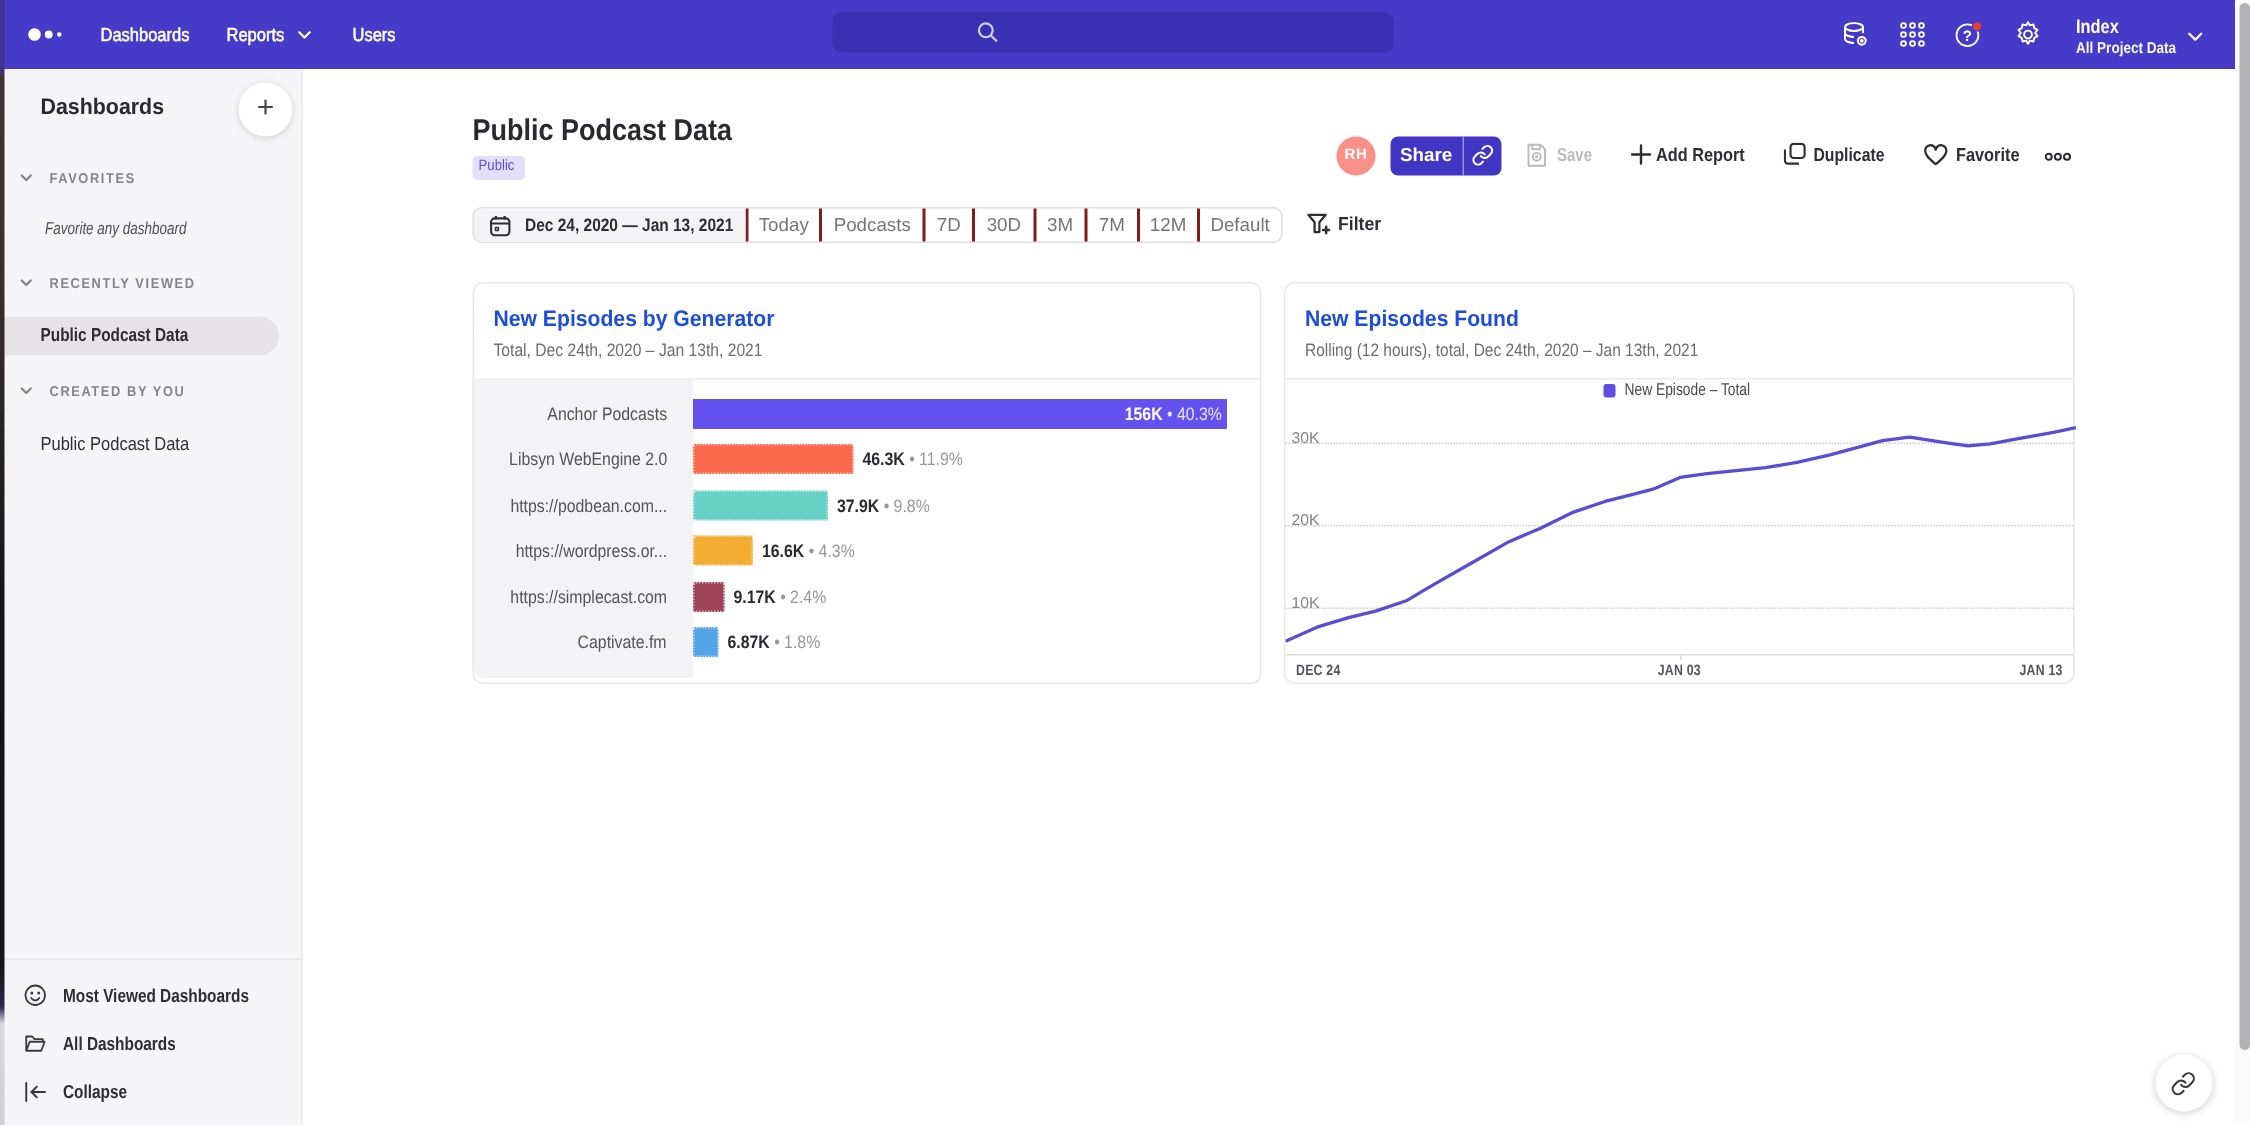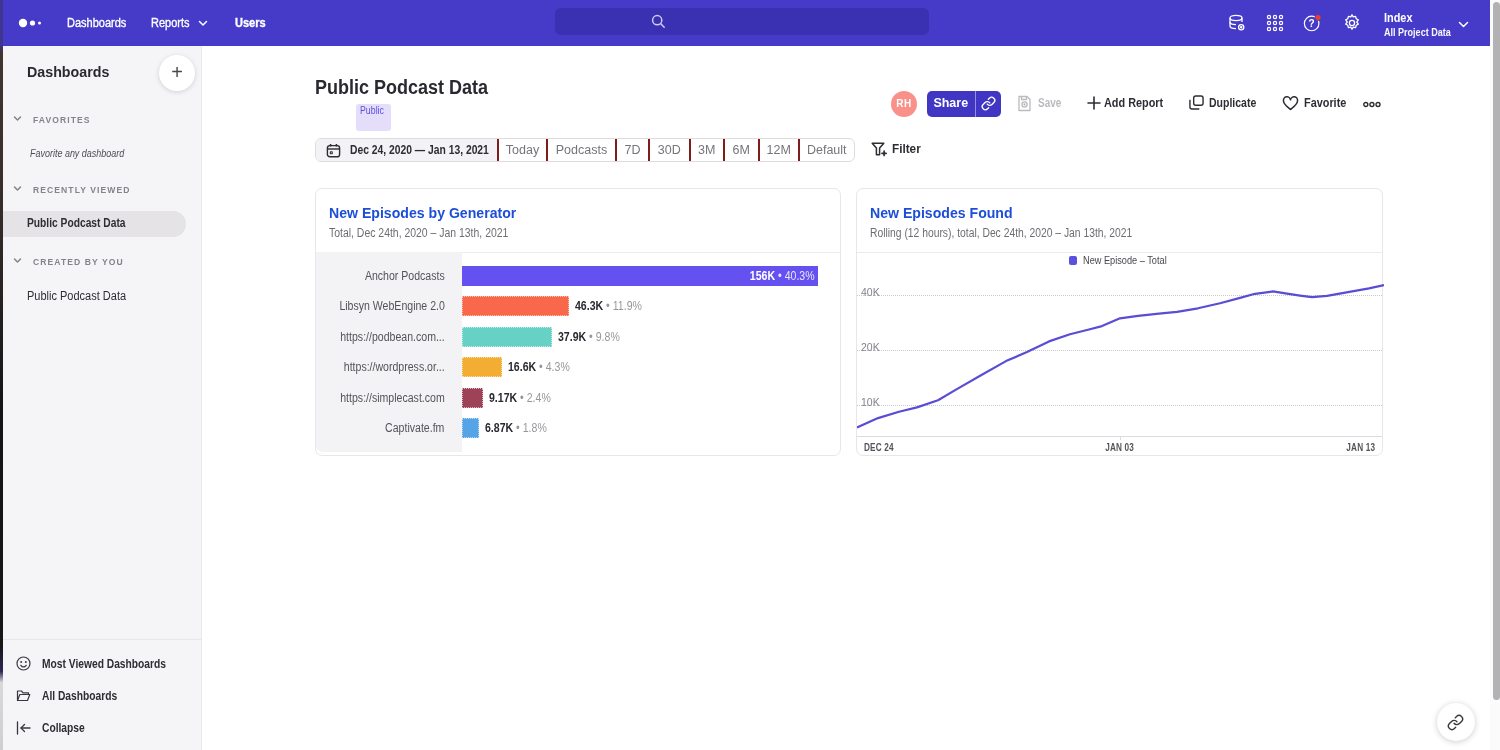--- a/index.html
+++ b/index.html
@@ -56,21 +56,21 @@
   <svg class="abs" style="left:16px;top:16px;" width="28" height="14" viewBox="0 0 28 14">
     <circle cx="7" cy="7" r="4.2" fill="#fff"></circle>
     <circle cx="16.5" cy="7" r="2.6" fill="#fff"></circle>
     <circle cx="23.5" cy="7" r="1.5" fill="#fff"></circle>
   </svg>
   <div class="navitem" style="left:67px;"><span class="cxl" style="transform:scaleX(.88);">Dashboards</span></div>
   <div class="navitem" style="left:151px;"><span class="cxl" style="transform:scaleX(.88);">Reports</span></div>
   <svg class="abs" style="left:198px;top:20px;" width="10" height="7" viewBox="0 0 10 7">
       <path d="M1.5 1.5 L5 5 L8.5 1.5" stroke="#fff" stroke-width="1.5" fill="none" stroke-linecap="round" stroke-linejoin="round"></path>
     </svg>
-  <div class="navitem" style="left:235px;font-weight:bold;"><span class="cxl" style="transform:scaleX(.88);">Users</span></div>
+  <div class="navitem" style="left:235px;"><span class="cxl" style="transform:scaleX(.88);">Users</span></div>
 
   <div id="search">
     <svg class="abs" style="left:96px;top:6px;" width="15" height="15" viewBox="0 0 15 15">
         <circle cx="6.2" cy="6.2" r="4.6" stroke="#cfcbf2" stroke-width="1.5" fill="none"></circle>
         <path d="M9.8 9.8 L13.2 13.2" stroke="#cfcbf2" stroke-width="1.5" stroke-linecap="round"></path>
       </svg>
   </div>
 
   <svg class="navicon" style="left:1227px;" viewBox="0 0 20 20" fill="none" stroke="#fff" stroke-width="1.3">
     <ellipse cx="9" cy="5" rx="6" ry="2.6"></ellipse>
@@ -148,21 +148,21 @@
   <svg class="abs" style="left:16px;top:675px;" width="15" height="14" viewBox="0 0 15 14" fill="none" stroke="#3a383e" stroke-width="1.3" stroke-linecap="round">
     <path d="M1.5 1 V13"></path>
     <path d="M14 7 H5"></path>
       <path d="M8.5 3.5 L5 7 L8.5 10.5" stroke-linejoin="round"></path>
   </svg>
   <div class="abs sideitem" style="left:42px;top:675px;font-weight:700;"><span class="cxl" style="transform:scaleX(.82);">Collapse</span></div>
 </div>
 
 <div id="main">
   <div class="abs" style="left:112px;top:30px;font-size:20px;font-weight:700;color:#2b2930;"><span class="cxl" style="transform:scaleX(.9);">Public Podcast Data</span></div>
-  <div class="abs" style="left:112px;top:58px;height:27px;background:#e4defb;color:#5a4ee0;font-size:10px;line-height:14.5px;padding:0 4px;border-radius:3px;margin-left:41px;"><span class="cxl" style="transform:scaleX(.88);">Public</span></div>
+  <div class="abs" style="left:112px;top:58px;height:16px;background:#e4defb;color:#5a4ee0;font-size:10px;line-height:14.5px;padding:0 4px;border-radius:3px;"><span class="cxl" style="transform:scaleX(.88);">Public</span></div>
 
   <div class="abs" style="left:688px;top:45px;width:26px;height:26px;border-radius:50%;background:#f9908a;color:#fff;font-size:10px;font-weight:700;text-align:center;line-height:26px;letter-spacing:.5px;">RH</div>
   <div class="abs" style="left:724px;top:45px;width:74px;height:25.5px;background:#4136c4;border-radius:5px;">
     <div class="abs" style="left:0;top:0;width:48.5px;height:100%;line-height:25.5px;color:#fff;font-size:12.5px;font-weight:700;text-align:center;border-right:1px solid rgba(255,255,255,.45);">Share</div>
     <div class="abs" style="left:48.5px;top:0;width:25.5px;height:100%;display:flex;align-items:center;justify-content:center;">
       <svg width="15" height="15" viewBox="0 0 24 24" fill="none" stroke="#fff" stroke-width="2.2" stroke-linecap="round" stroke-linejoin="round">
         <path d="M10 13a5 5 0 0 0 7.54.54l3-3a5 5 0 0 0-7.07-7.07l-1.72 1.71"></path>
         <path d="M14 11a5 5 0 0 0-7.54-.54l-3 3a5 5 0 0 0 7.07 7.07l1.71-1.71"></path>
       </svg>
     </div>
@@ -204,21 +204,21 @@
         <rect x="3.8" y="8.2" width="3" height="3" rx="0.8" fill="#2f2d33" stroke="none"></rect>
         <circle cx="5.3" cy="9.7" r="0.55" fill="#fff" stroke="none"></circle>
       </svg>
       <div class="abs" style="left:34px;top:0;line-height:22px;font-size:12px;font-weight:700;color:#2f2d33;"><span class="cxl" style="transform:scaleX(.86);">Dec 24, 2020 — Jan 13, 2021</span></div>
     </div>
     <div class="seg" style="width:49px;">Today</div>
     <div class="seg" style="width:69px;">Podcasts</div>
     <div class="seg" style="width:33px;">7D</div>
     <div class="seg" style="width:40.5px;">30D</div>
     <div class="seg" style="width:34.5px;">3M</div>
-    <div class="seg" style="width:34.5px;">6M</div>
+    <div class="seg" style="width:34.5px;">7M</div>
     <div class="seg" style="width:40.5px;">12M</div>
     <div class="seg" style="width:55.5px;">Default</div>
   </div>
   <svg class="abs" style="left:668px;top:96px;" width="16" height="15" viewBox="0 0 16 15" fill="none" stroke="#2f2d33" stroke-width="1.5" stroke-linejoin="round">
     <path d="M1.2 1.2 h11.6 l-4.2 4.9 v6.6 h-3.2 v-6.6 z"></path>
     <path d="M11 11.3 h4.2 M13.1 9.2 v4.2" stroke-width="1.7" stroke-linecap="round"></path>
   </svg>
   <div class="abs" style="left:689px;top:96px;font-size:12.5px;font-weight:700;color:#2f2d33;"><span class="cxl" style="transform:scaleX(.94);">Filter</span></div>
 
   <div class="card" style="left:112px;width:526px;" id="card1">
@@ -257,21 +257,21 @@
     <div class="cardtitle"><span class="cxl" style="transform:scaleX(.94);">New Episodes Found</span></div>
     <div class="cardsub"><span class="cxl" style="transform:scaleX(.86);">Rolling (12 hours), total, Dec 24th, 2020 – Jan 13th, 2021</span></div>
     <div class="abs" style="left:0;top:62.5px;width:100%;border-top:1px solid #eceaed;"></div>
 
     <div class="abs" style="left:211.5px;top:67px;width:8.5px;height:8.5px;background:#5b50e0;border-radius:2px;"></div>
     <div class="abs" style="left:226px;top:65px;font-size:11.5px;color:#4a484f;line-height:13px;"><span class="cxl" style="transform:scaleX(.8);">New Episode – Total</span></div>
 
     <div class="gridline" style="top:105.5px;"></div>
     <div class="gridline" style="top:160.5px;"></div>
     <div class="gridline" style="top:215.5px;"></div>
-    <div class="ylab" style="top:97px;">40K</div>
+    <div class="ylab" style="top:97px;">30K</div>
     <div class="ylab" style="top:152px;">20K</div>
     <div class="ylab" style="top:207px;">10K</div>
 
     <svg class="abs" style="left:0;top:0;" width="527" height="248" viewBox="0 0 527 248">
       <polyline fill="none" stroke="#594dd6" stroke-width="2.2" stroke-linejoin="round" points="0,238.5 21,229.1 42,222.7 60,218.4 81,211.3 99,200.6 124,186.3 149,172.1 170,163.1 192,152.4 213,145.3 231,140.7 245,137.1 263,129.3 281,126.8 302,124.6 320,122.8 341,119.3 363,114.3 384,108.6 398,104.8 416,102.4 430,104.6 443,106.6 455,108.2 470,106.9 484,104.3 498,101.8 512,99.3 527,96.1"></polyline>
     </svg>
 
     <div class="abs" style="left:0;top:246.5px;width:100%;border-top:1px solid #dcdbde;"></div>
     <div class="abs" style="left:263px;top:246.5px;height:4px;border-left:1px solid #dcdbde;"></div>
     <div class="xlab" style="left:7px;"><span class="cxl" style="transform:scaleX(.82);">DEC 24</span></div>

